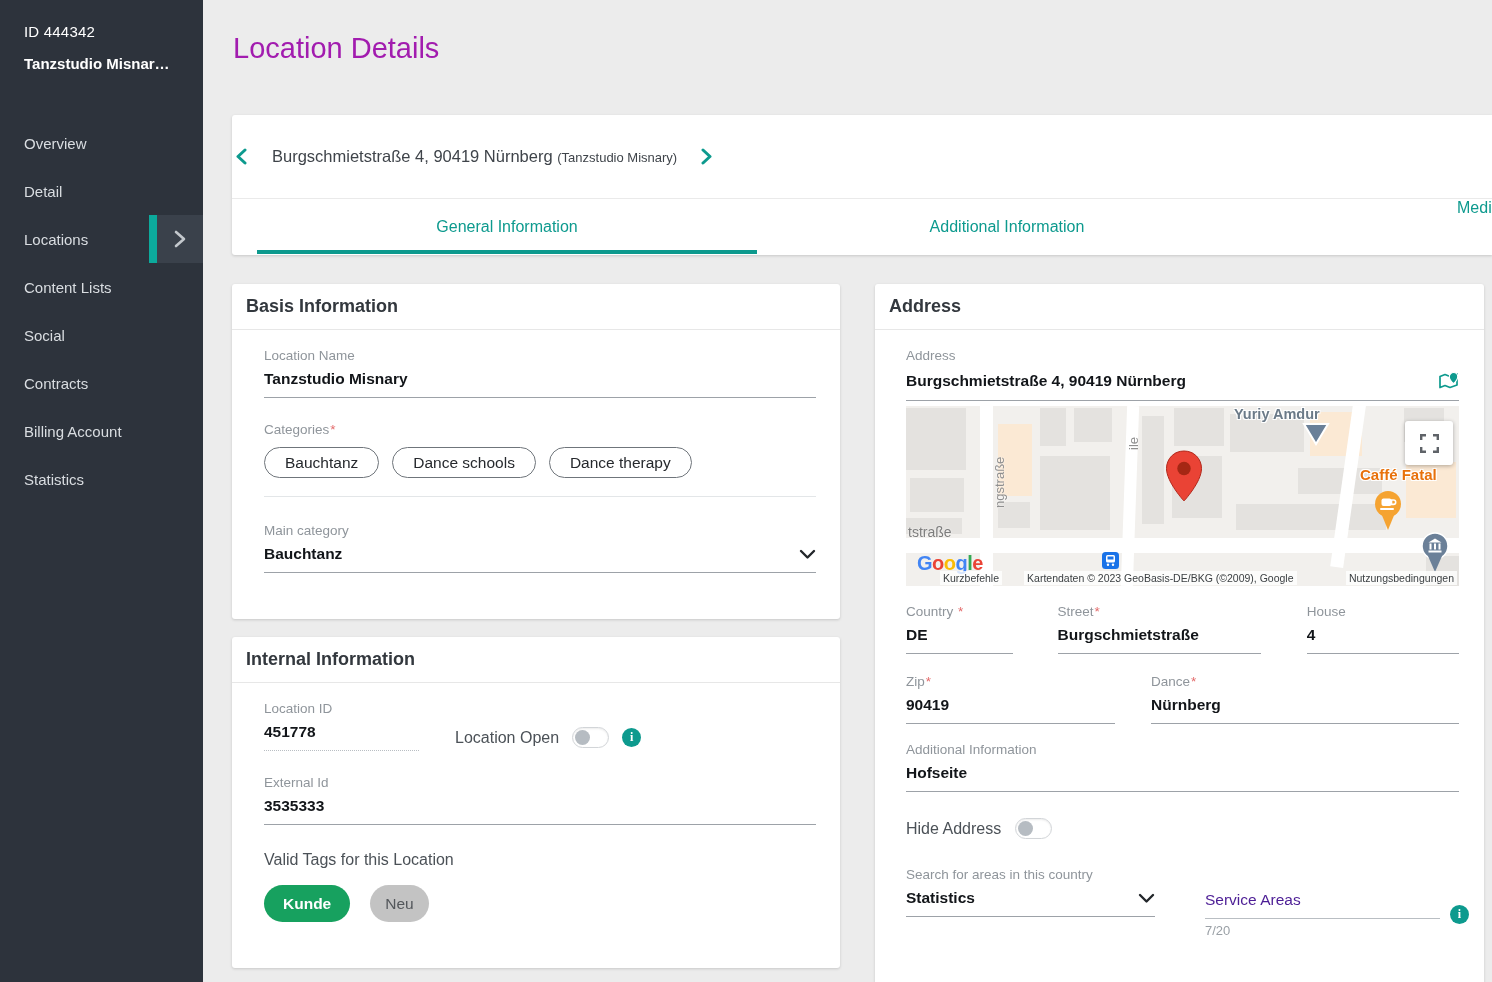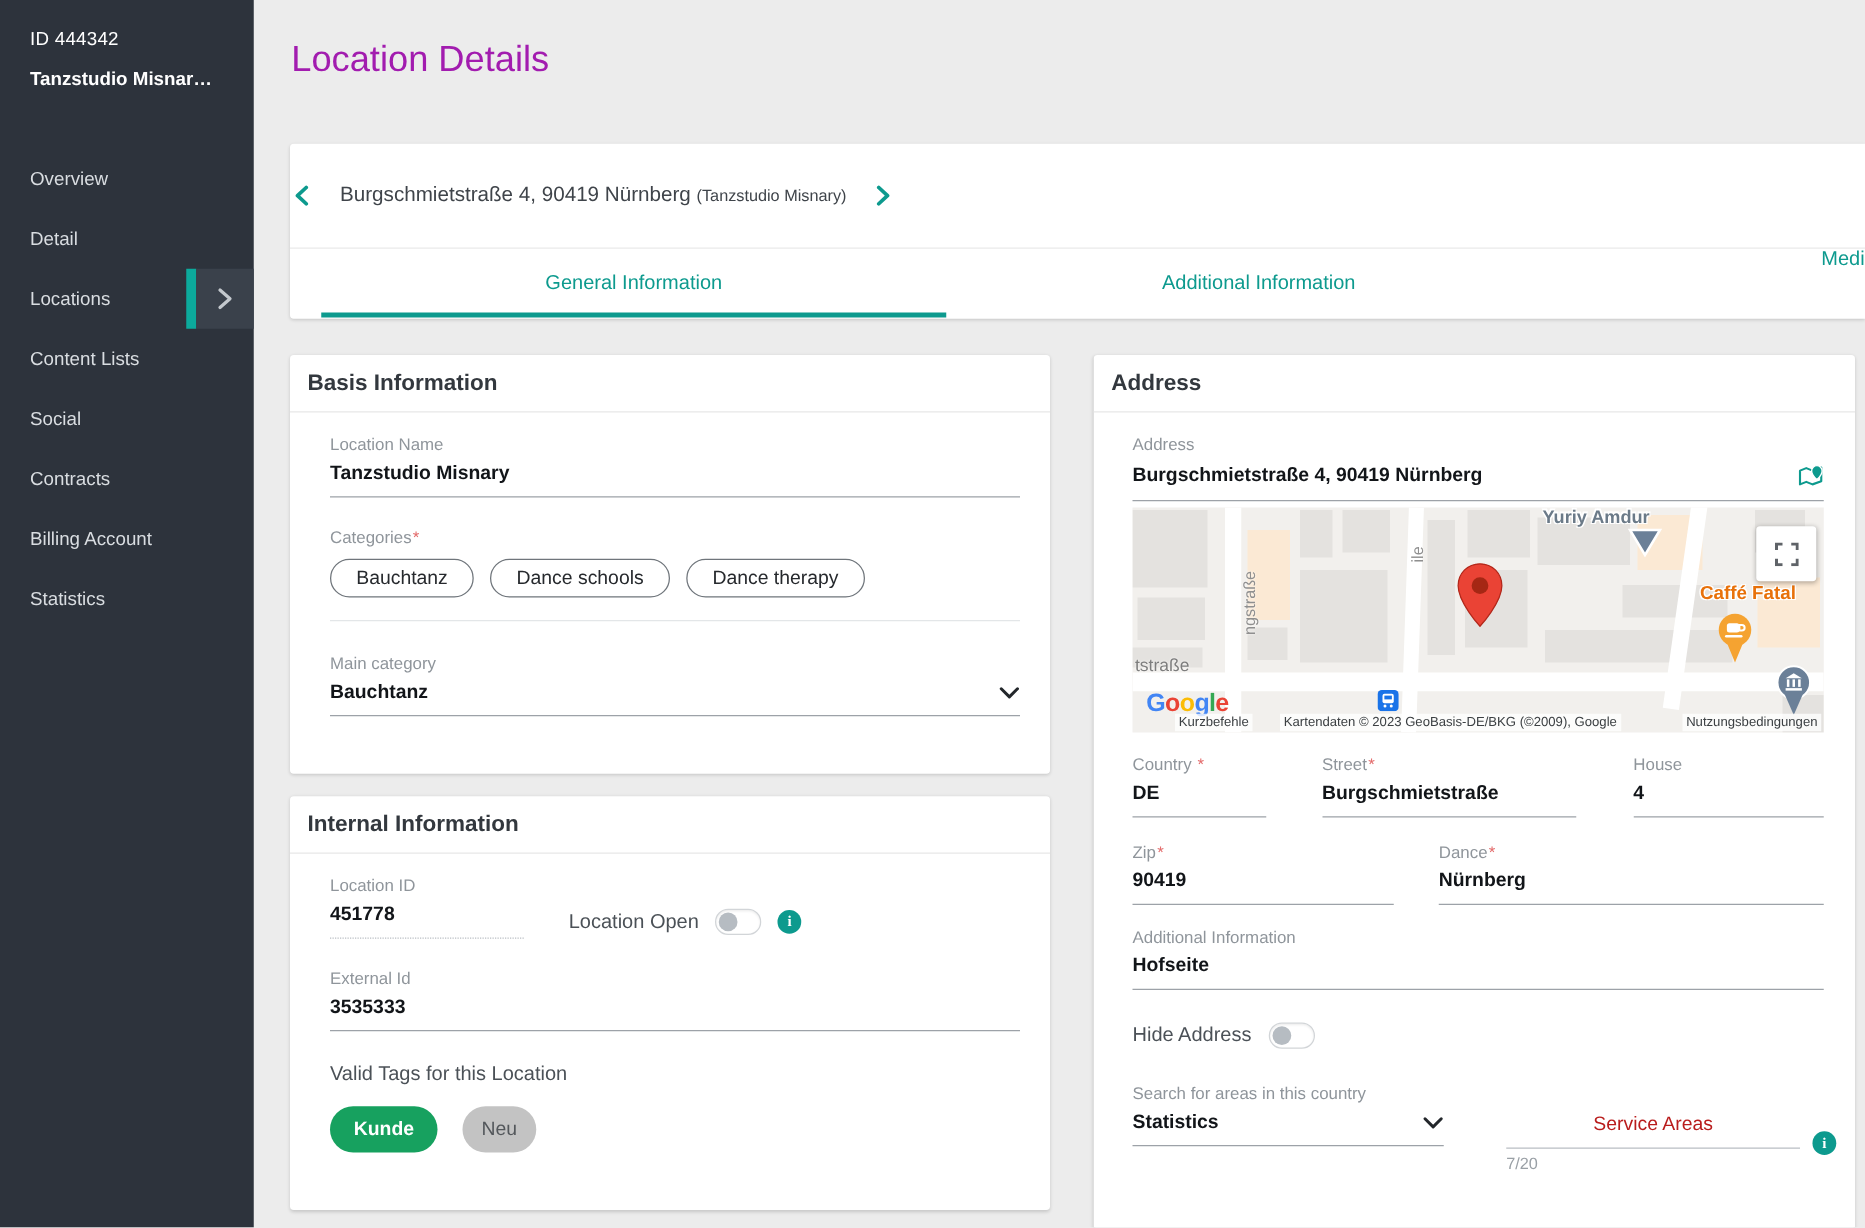--- a/index.html
+++ b/index.html
@@ -79,22 +79,22 @@
 
   
   .addr-row1 { display:flex; margin-top:18px; }
   .c-country { width:107px; } .c-street { width:204px; margin-left:45px; } .c-house { width:153px; margin-left:46px; }
   .addr-row2 { display:flex; margin-top:20px; }
   .c-zip { width:209px; } .c-city { width:308px; margin-left:36px; }
   .hide-row { display:flex; align-items:center; gap:14px; margin-top:26px; font-size:16px; color:#4b5157; }
   .areas-row { display:flex; margin-top:28px; }
   .c-areas { width:249px; }
   .c-service { width:235px; margin-left:50px; position:relative; padding-top:17px; }
-  .service-line { display:block; font-size:15.5px; color:#b91c1c; padding:7px 0 9px 0;
-                  border-bottom:1px solid #b9bec3; cursor:text;text-align:center; }
+  .service-line { display:block; font-size:15.5px; color:#4c1d95; padding:7px 0 9px 0;
+                  border-bottom:1px solid #b9bec3; cursor:text; }
   .service-counter { margin-top:4px; font-size:13px; color:#9aa0a6; }
   .c-service .info-icon { position:absolute; right:-29px; bottom:14px; }
 
   
   .map { position:relative; margin-top:5px; height:180px; background:#f2f0ed; overflow:hidden; cursor:grab; }
   .blk { position:absolute; background:#e4e2df; }
   .blk.peach { background:#fbe9d4; }
   .road { position:absolute; background:#fff; }
   .street-v { position:absolute; transform:rotate(-90deg); transform-origin:0 0; font-size:13px; color:#8f8f8f;
               white-space:nowrap; text-shadow:0 0 2px #fff; }

